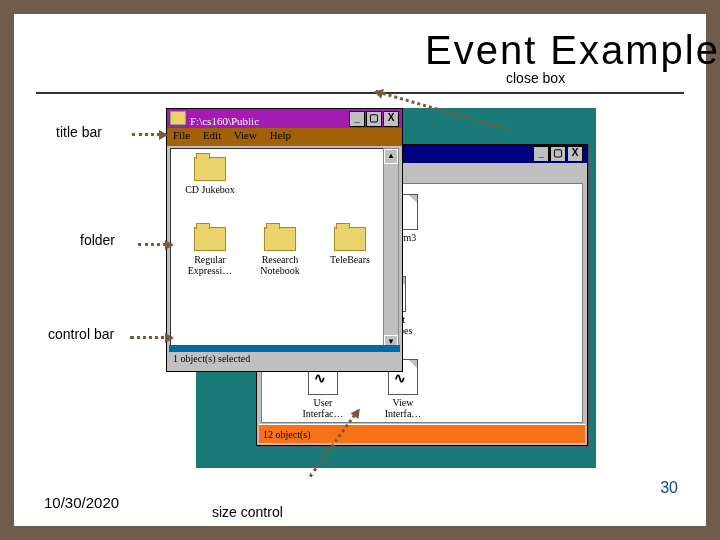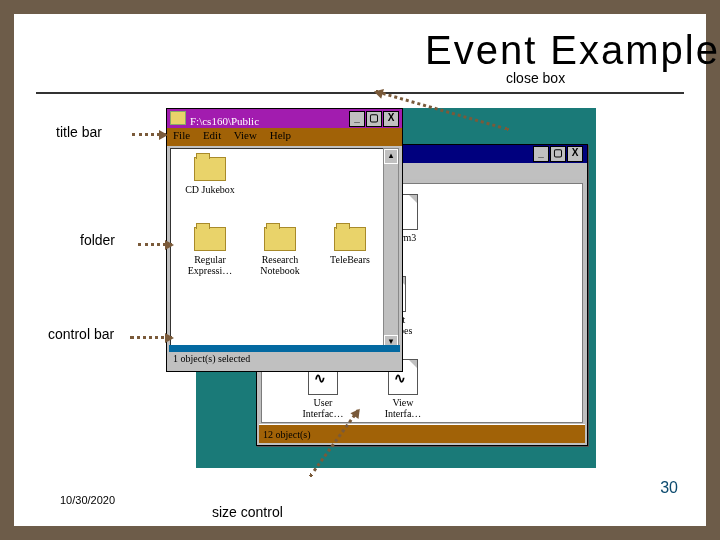--- a/index.html
+++ b/index.html
@@ -7,33 +7,33 @@
 .slide{position:absolute;box-sizing:border-box}
 .frame{left:0;top:0;width:720px;height:540px;border:14px solid #6d5c49;box-sizing:border-box}
 .title{left:0;right:0;top:28px;text-align:right;font-size:40px;letter-spacing:2px}
 .hr{left:36px;right:36px;top:92px;height:0;border-top:2px solid #333}
 .label{font-size:14px}
 .label-title-bar{left:56px;top:124px}
 .label-close-box{left:506px;top:70px}
 .label-folder{left:80px;top:232px}
 .label-scroll-bar{left:48px;top:326px}
 .label-size-control{left:212px;top:504px}
-.footer-date{left:60px;top:494px;font-size:11px}
+.footer-date{left:44px;top:494px;font-size:15px}
 .footer-page{right:42px;top:479px;font-size:16px;color:#0c4a6e}
 
 .desk{left:196px;top:108px;width:400px;height:360px;background:#1a7a78}
 
 
 .winB{position:absolute;left:60px;top:36px;width:330px;height:300px;background:#bfbfbf;border:1px solid #000;box-shadow:1px 1px 0 #555}
 .winB .tbar{height:18px;background:#00007e;color:#fff;font:11px Tahoma,Arial;line-height:18px;padding:0 4px;display:flex;justify-content:space-between}
 .winB .tbar .btns{display:flex;gap:1px}
 .winB .tbar .btns span{width:14px;height:14px;background:#c0c0c0;border:1px solid #000;font:bold 10px/12px Arial;text-align:center;color:#000;margin-top:1px}
 .winB .menu{height:16px;background:#c0c0c0;font:11px Tahoma;color:#ccc;padding-left:26px}
 .winB .body{position:absolute;left:4px;right:4px;top:38px;bottom:22px;background:#fff;border:1px solid #7b7b7b}
-.winB .status{position:absolute;left:2px;right:2px;bottom:2px;height:16px;background:#a16207;border-top:1px solid #fff;font:10px Tahoma;padding:1px 4px;display:flex;align-items:center}
+.winB .status{position:absolute;left:2px;right:2px;bottom:2px;height:16px;background:#f97316;border-top:1px solid #fff;font:10px Tahoma;padding:1px 4px;display:flex;align-items:center}
 .iconB{position:absolute;width:54px;text-align:center;font:10px Tahoma}
 .iconB .pg{width:28px;height:34px;margin:0 auto 2px;background:#fff;border:1px solid #555;position:relative}
 .iconB .pg::before{content:"";position:absolute;right:-1px;top:-1px;width:0;height:0;border-top:8px solid #fff0;border-left:8px solid #fff0}
 .iconB .pg .corner{position:absolute;right:0;top:0;width:0;height:0;border-top:8px solid #bfbfbf;border-left:8px solid #fff}
 .iconB .pg .glyph{position:absolute;left:5px;top:10px;font:bold 14px Arial}
 .ib1{left:34px;top:10px}.ib2{left:114px;top:10px}
 .ib3{left:20px;top:92px}.ib4{left:102px;top:92px}
 .ib5{left:34px;top:175px}.ib6{left:114px;top:175px}
 
 

